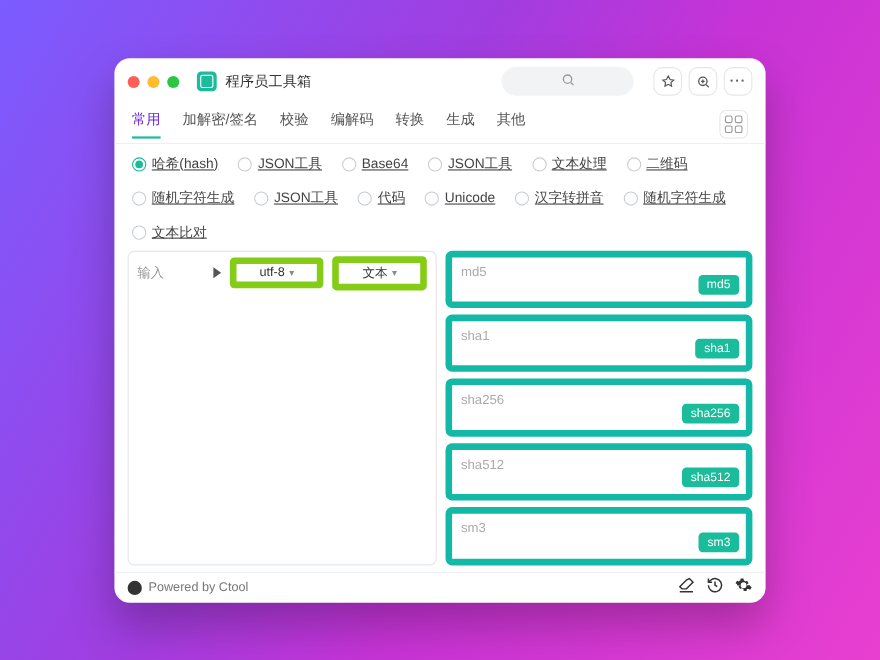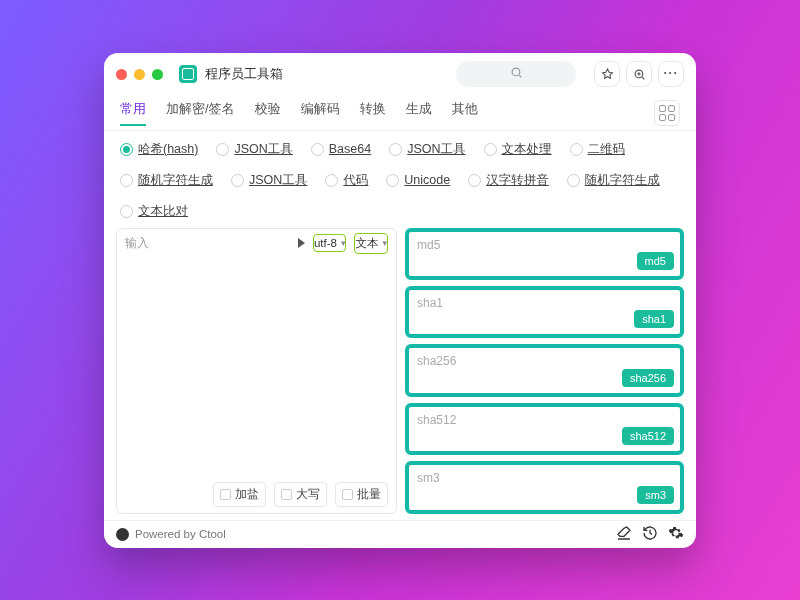--- a/index.html
+++ b/index.html
@@ -98,42 +98,42 @@
     flex:1; border:1px solid #e5e6eb; border-radius:6px;
     display:flex; flex-direction:column; min-height:0;
   }
   .left-header {
     display:flex; align-items:center; padding:4px 8px; gap:8px;
     font-size:12px; color:#999;
   }
   .left-header .ph { flex:1; }
   .tri { width:0; height:0; border-left:7px solid #555; border-top:5px solid transparent; border-bottom:5px solid transparent; cursor:pointer;}
   .dd {
-    border:1px solid #84cc16; border-radius:4px; padding:2px 0;
+    border:6px solid #84cc16; border-radius:4px; padding:2px 21px;
     font-size:11.5px; color:#333; display:flex; align-items:center; gap:4px;
     cursor:pointer;
   }
   .caret { font-size:9px; color:#888; }
   .left-body { flex:1; }
   .left-footer {
     display:flex; justify-content:flex-end; gap:8px; padding:6px 8px;
     font-size:12px;
   }
   .chk {
     display:flex; align-items:center; gap:4px;
     border:1px solid #e5e6eb; border-radius:4px; padding:3px 6px;
     cursor:pointer; color:#444;
   }
   .cb { width:11px; height:11px; border:1.5px solid #c9cdd4; border-radius:2px; }
 
   .right-panel {
     flex:1; display:flex; flex-direction:column; gap:6px; min-height:0;
   }
   .hash-box {
-    border:4px solid #14b8a6; border-radius:6px;
+    border:6px solid #14b8a6; border-radius:6px;
     padding:6px 8px 6px; position:relative; flex:1;
     display:flex; flex-direction:column;
     font-size:12px; color:#aaa;
   }
   .hash-label { }
   .hash-badge {
     position:absolute; right:6px; bottom:6px;
     background:#1bbc9b; color:#fff; font-size:11px;
     padding:3px 8px; border-radius:4px; cursor:pointer;
   }
@@ -270,34 +270,20 @@
         <div class="dd">
             <span>utf-8</span>
             <span class="caret">▾</span>
           </div>
         <div class="dd">
             <span>文本</span>
             <span class="caret">▾</span>
           </div>
       </div>
       <div class="left-body"></div>
-      <div class="left-footer">
-        <div class="chk">
-            <span class="cb"></span>
-            <span>加盐</span>
-          </div>
-        <div class="chk">
-            <span class="cb"></span>
-            <span>大写</span>
-          </div>
-        <div class="chk">
-            <span class="cb"></span>
-            <span>批量</span>
-          </div>
-      </div>
     </div>
 
     <div class="right-panel">
       <div class="hash-box">
         <span class="hash-label">md5</span>
         <span class="hash-badge">md5</span>
       </div>
       <div class="hash-box">
         <span class="hash-label">sha1</span>
         <span class="hash-badge">sha1</span>

